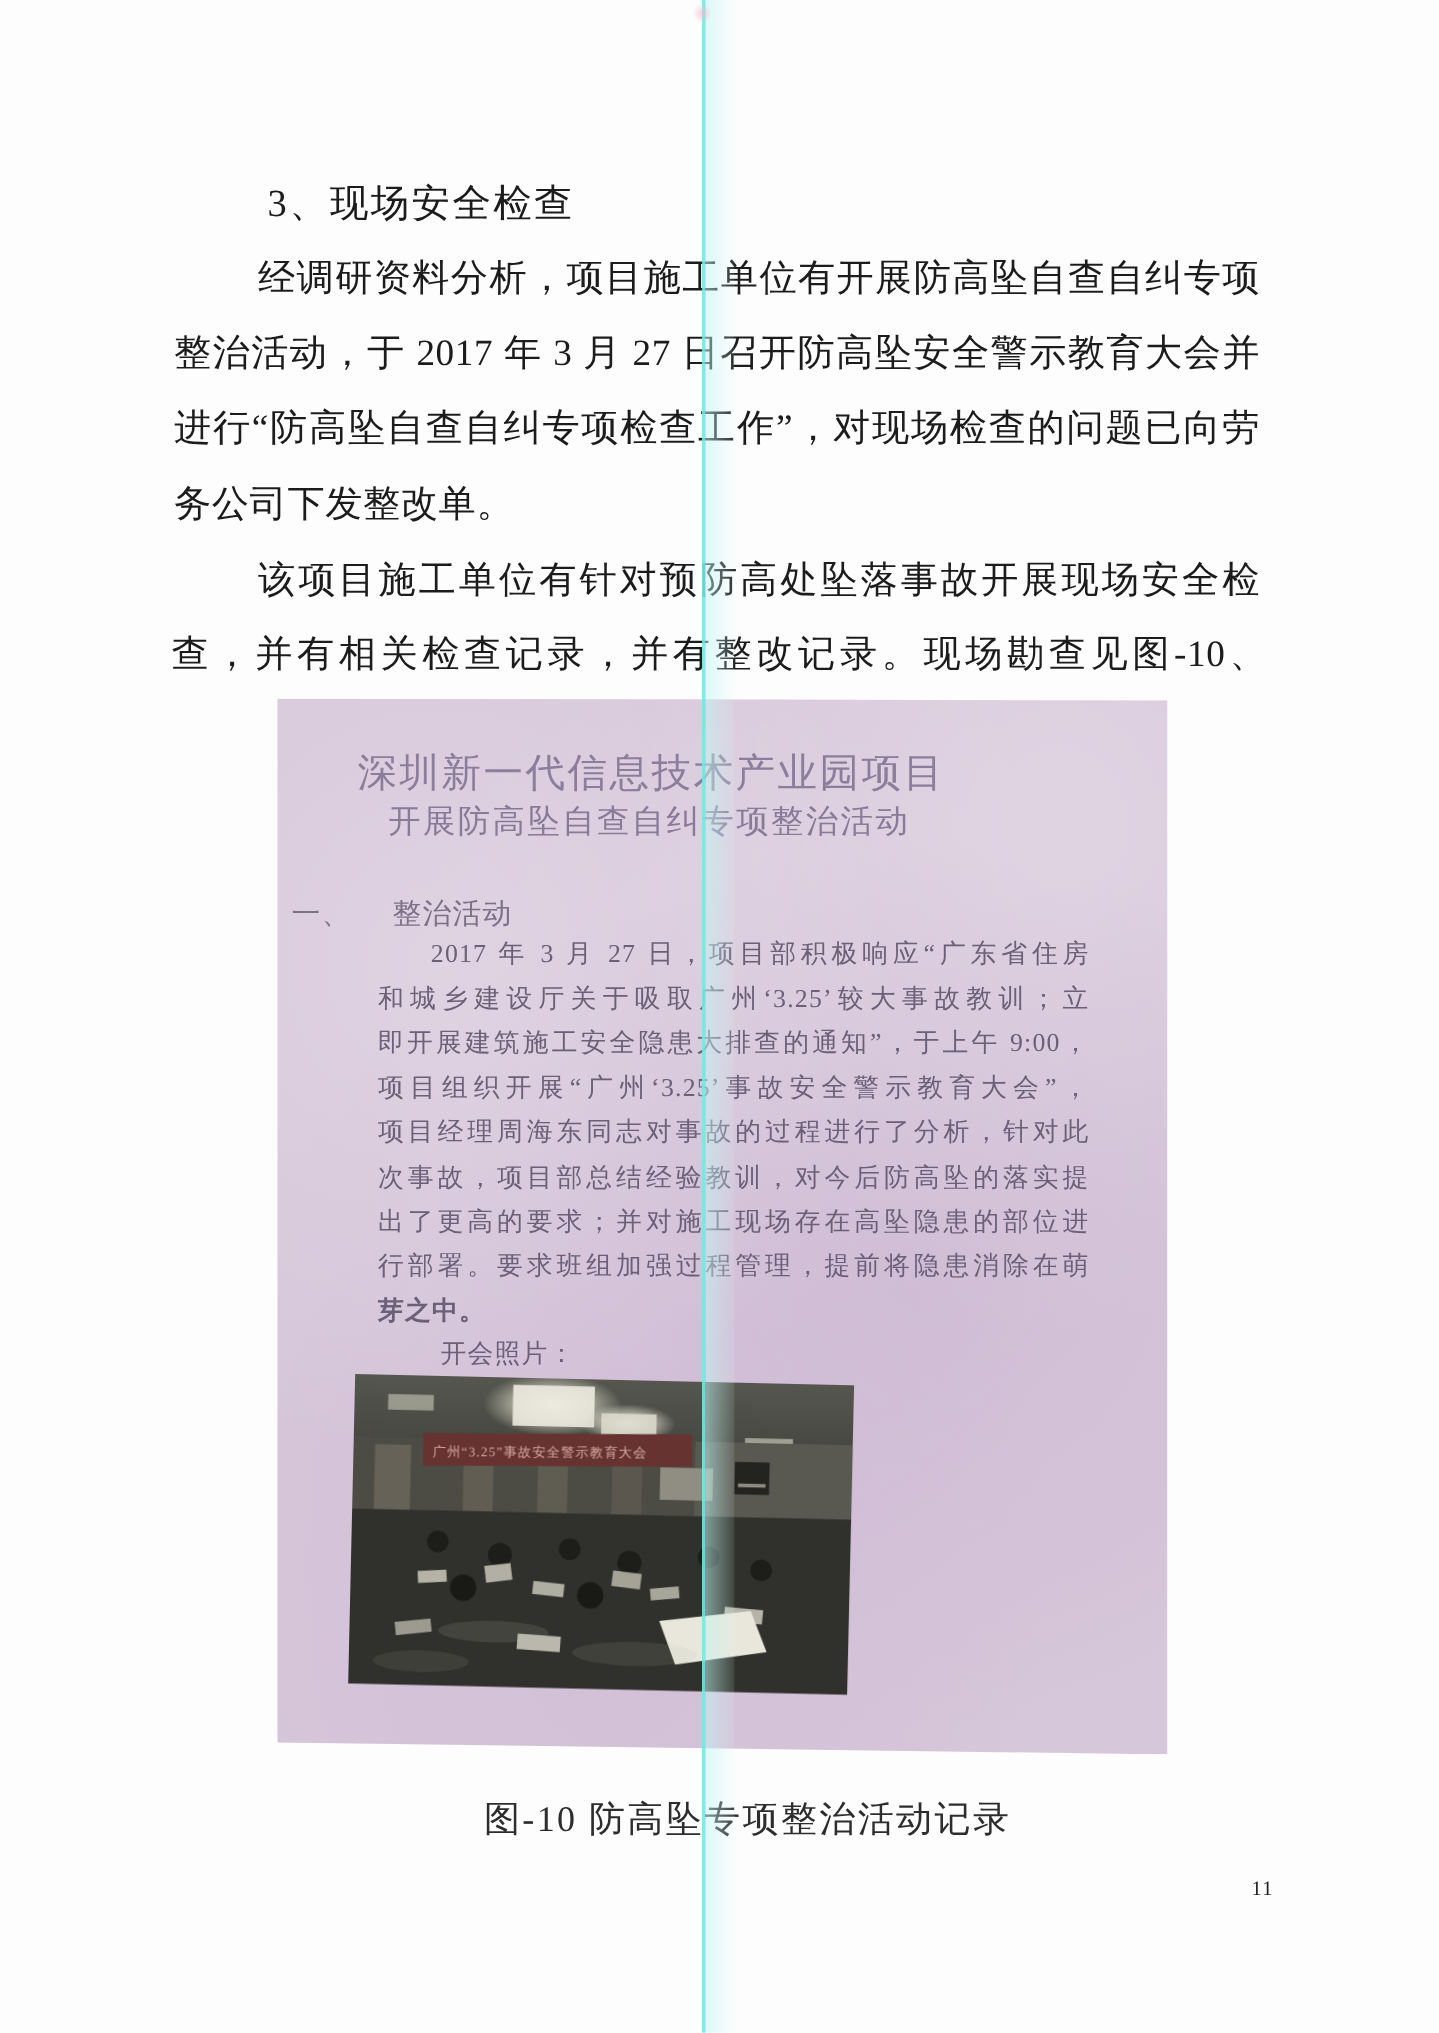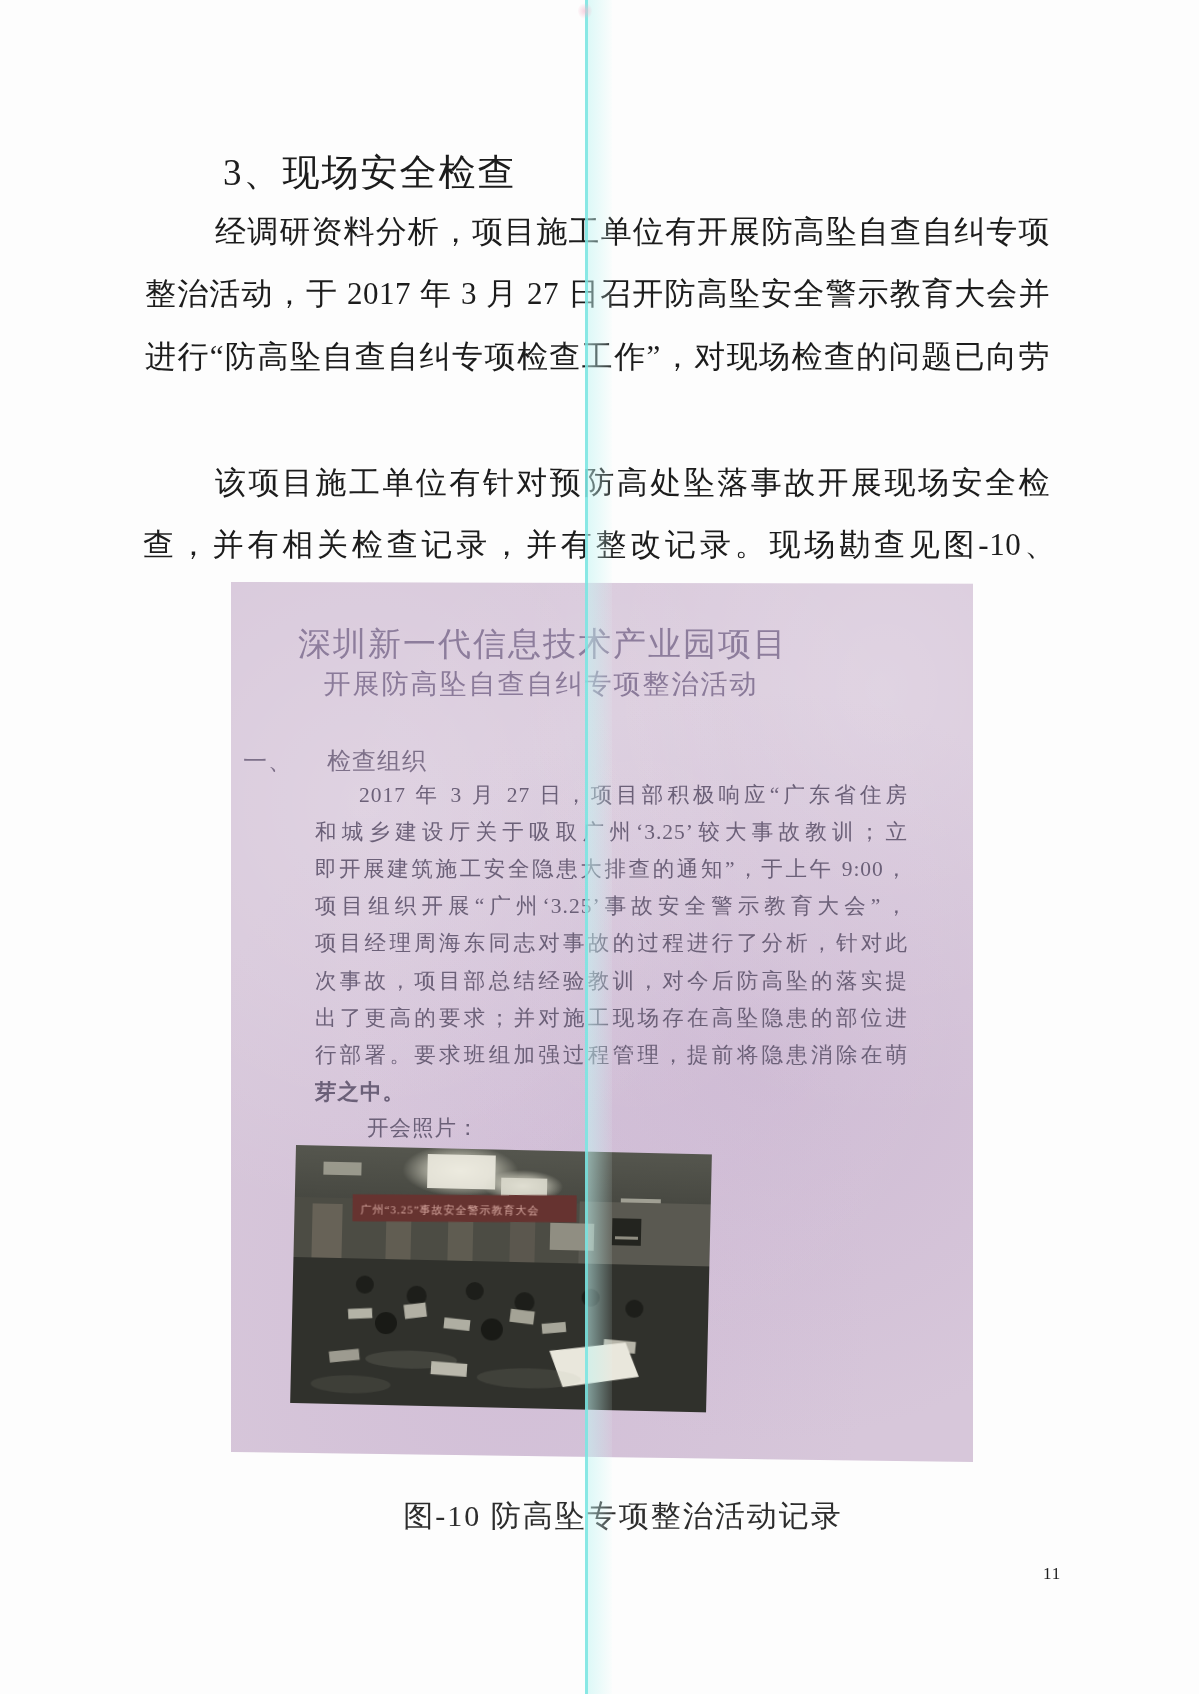--- a/index.html
+++ b/index.html
@@ -19,21 +19,21 @@
     letter-spacing:0.5px;
     white-space:nowrap;
   }
   .jline{
     white-space:normal;
     text-align:justify;
     text-align-last:justify;
     overflow:hidden;
     height:44px;
   }
-  .heading{font-size:37px;letter-spacing:2px;}
+  .heading{font-size:32px;letter-spacing:2px;}
 
   
   .scan-sheet{
     position:absolute;left:231px;top:582px;width:742px;height:880px;
     background-color:#d7c7da;
     background-image:
       radial-gradient(ellipse at 18% 25%, rgba(255,255,255,.20), transparent 45%),
       radial-gradient(ellipse at 72% 55%, rgba(186,158,198,.28), transparent 55%),
       radial-gradient(ellipse at 88% 12%, rgba(255,255,255,.22), transparent 40%),
       radial-gradient(ellipse at 38% 82%, rgba(198,172,208,.30), transparent 55%),
@@ -110,31 +110,32 @@
 </head>
 <body>
 
 <div class="page">
 
   <div class="mtext heading" style="left:223px;top:148px;">3、现场安全检查</div>
 
   <div class="mtext jline" style="left:215px;top:211px;width:835px;">经调研资料分析，项目施工单位有开展防高坠自查自纠专项</div>
   <div class="mtext jline" style="left:145px;top:273px;width:905px;">整治活动，于 2017 年 3 月 27 日召开防高坠安全警示教育大会并</div>
   <div class="mtext jline" style="left:145px;top:336px;width:905px;">进行“防高坠自查自纠专项检查工作”，对现场检查的问题已向劳</div>
+  <div class="mtext" style="left:145px;top:399px;">务公司下发整改单。</div>
 
   <div class="mtext jline" style="left:215px;top:462px;width:835px;">该项目施工单位有针对预防高处坠落事故开展现场安全检</div>
   <div class="mtext jline" style="left:143px;top:524px;width:913px;">查，并有相关检查记录，并有整改记录。现场勘查见图-10、图-11。</div>
 
   <div class="scan-sheet">
 
     <div class="stext stitle" style="left:312px;top:40px;">深圳新一代信息技术产业园项目</div>
     <div class="stext ssubtitle" style="left:310px;top:84px;">开展防高坠自查自纠专项整治活动</div>
 
     <div class="stext ssection" style="left:12px;top:163px;">
-      <span>一、</span><span class="gap"></span><span>检查组织</span>
+      <span>一、</span><span class="gap"></span><span>整治活动</span>
     </div>
 
     <div class="stext sjline" style="left:84px;top:198px;width:593px;text-indent:44px;">2017 年 3 月 27 日，项目部积极响应“广东省住房</div>
     <div class="stext sjline" style="left:84px;top:235px;width:593px;">和城乡建设厅关于吸取广州‘3.25’较大事故教训；立</div>
     <div class="stext sjline" style="left:84px;top:272px;width:593px;">即开展建筑施工安全隐患大排查的通知”，于上午 9:00，</div>
     <div class="stext sjline" style="left:84px;top:309px;width:593px;">项目组织开展“广州‘3.25’事故安全警示教育大会”，</div>
     <div class="stext sjline" style="left:84px;top:346px;width:593px;">项目经理周海东同志对事故的过程进行了分析，针对此</div>
     <div class="stext sjline" style="left:84px;top:384px;width:593px;">次事故，项目部总结经验教训，对今后防高坠的落实提</div>
     <div class="stext sjline" style="left:84px;top:421px;width:593px;">出了更高的要求；并对施工现场存在高坠隐患的部位进</div>
     <div class="stext sjline" style="left:84px;top:458px;width:593px;">行部署。要求班组加强过程管理，提前将隐患消除在萌</div>

